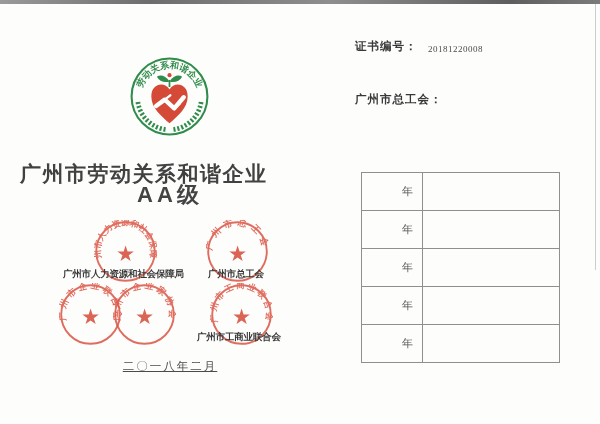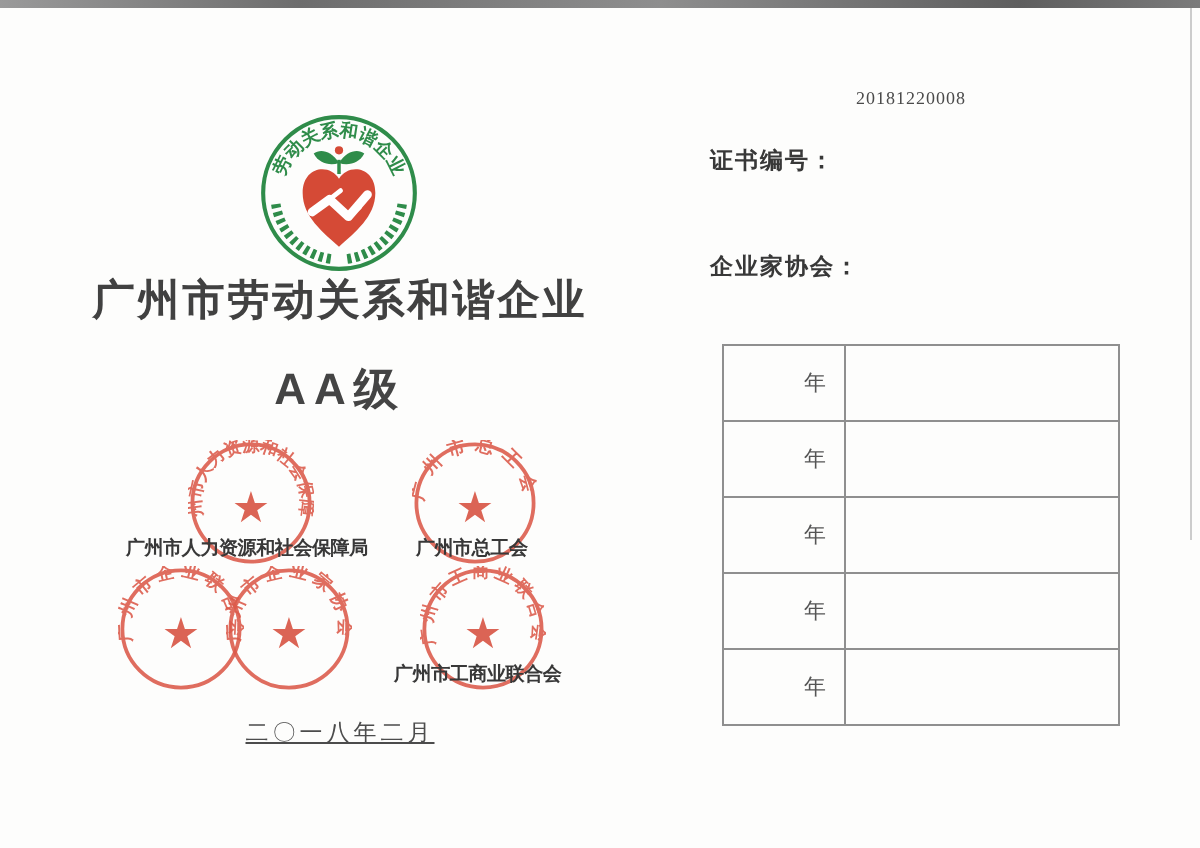--- a/index.html
+++ b/index.html
@@ -11,21 +11,21 @@
   .top-edge{
     position:absolute;left:0;top:0;width:600px;height:4px;
     background:linear-gradient(to right,#9a9a9a,#6d6d6d 25%,#8e8e8e 55%,#5e5e5e 85%,#7b7b7b);
   }
   .right-edge{
     position:absolute;right:4px;top:4px;width:1px;height:266px;background:#cccccc;
   }
   
   .logo{position:absolute;left:130px;top:57px;width:79px;height:79px;}
   .title1{
-    position:absolute;left:20px;top:136px;width:300px;text-align:center;
+    position:absolute;left:20px;top:160px;width:300px;text-align:left;
     font-size:21px;font-weight:bold;color:#414141;letter-spacing:1.5px;white-space:nowrap;
   }
   .title2{
     position:absolute;left:20px;top:180px;width:300px;text-align:center;
     font-size:22px;font-weight:bold;color:#444444;letter-spacing:4px;white-space:nowrap;
   }
   .seal{position:absolute;width:63px;height:63px;opacity:.88;}
   .seal-1{left:94px;top:220px;}
   .seal-2{left:206px;top:220px;}
   .seal-3{left:59px;top:283px;}
@@ -39,21 +39,21 @@
   .sl-2{left:208px;top:268px;}
   .sl-3{left:61px;top:331px;}
   .sl-4{left:197px;top:331px;}
   .date{
     position:absolute;left:20px;top:359px;width:300px;text-align:center;
     font-size:11.5px;color:#4c4c4c;letter-spacing:2px;white-space:nowrap;text-decoration:underline;
   }
   
   .flabel{
     position:absolute;font-weight:bold;font-size:11.5px;color:#383838;
-    letter-spacing:1px;white-space:nowrap;margin-top:34px;
+    letter-spacing:1px;white-space:nowrap;
   }
   .lbl-certno{left:355px;top:39px;}
   .lbl-holder{left:355px;top:92px;}
   .lbl-note{left:355px;top:155px;}
   .fvalue{
     position:absolute;font-family:"Liberation Serif",serif;color:#4a4a4a;white-space:nowrap;margin-left:18px;
   }
   .val-certno{left:410px;top:44px;font-size:9px;letter-spacing:.5px;}
   .val-holder{left:433px;top:98px;font-size:9.5px;}
   .year-table{
@@ -151,21 +151,21 @@
 
   <div class="seal-label sl-1">广州市人力资源和社会保障局</div>
   <div class="seal-label sl-2">广州市总工会</div>
   <div class="seal-label sl-4">广州市工商业联合会</div>
 
   <div class="date">二〇一八年二月</div>
 
   <div class="flabel lbl-certno">证书编号：</div>
   <div class="fvalue val-certno">20181220008</div>
 
-  <div class="flabel lbl-holder">企业家协会：</div>
+  <div class="flabel lbl-holder">广州市总工会：</div>
 
 
   <table class="year-table">
     <tbody>
       <tr>
         <td class="ycell">年</td>
         <td class="empty"></td>
       </tr>
       <tr>
         <td class="ycell">年</td>

